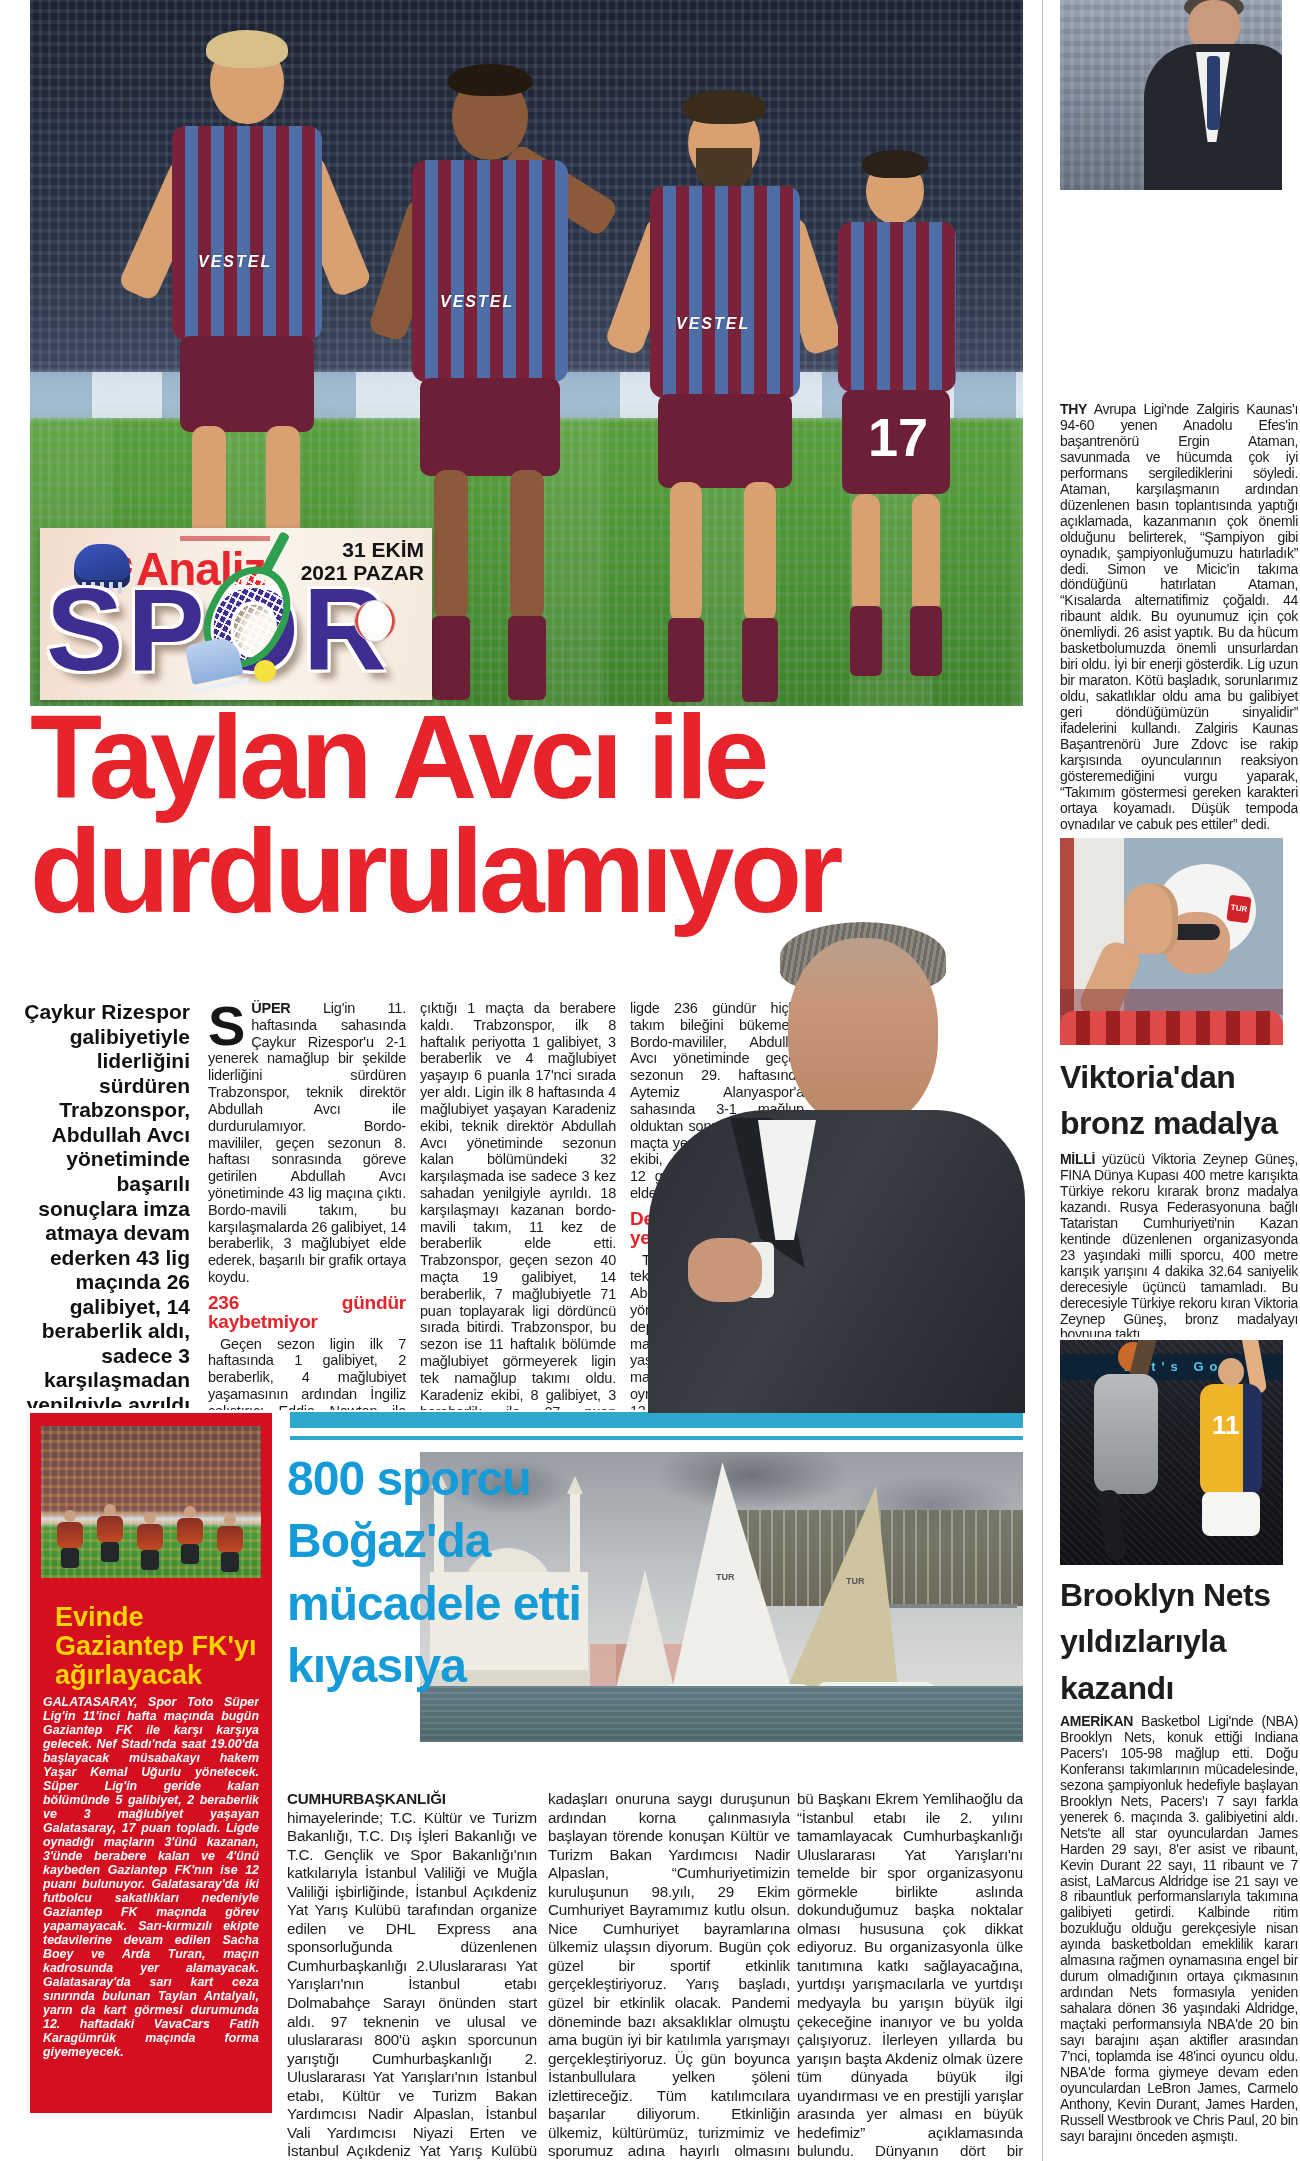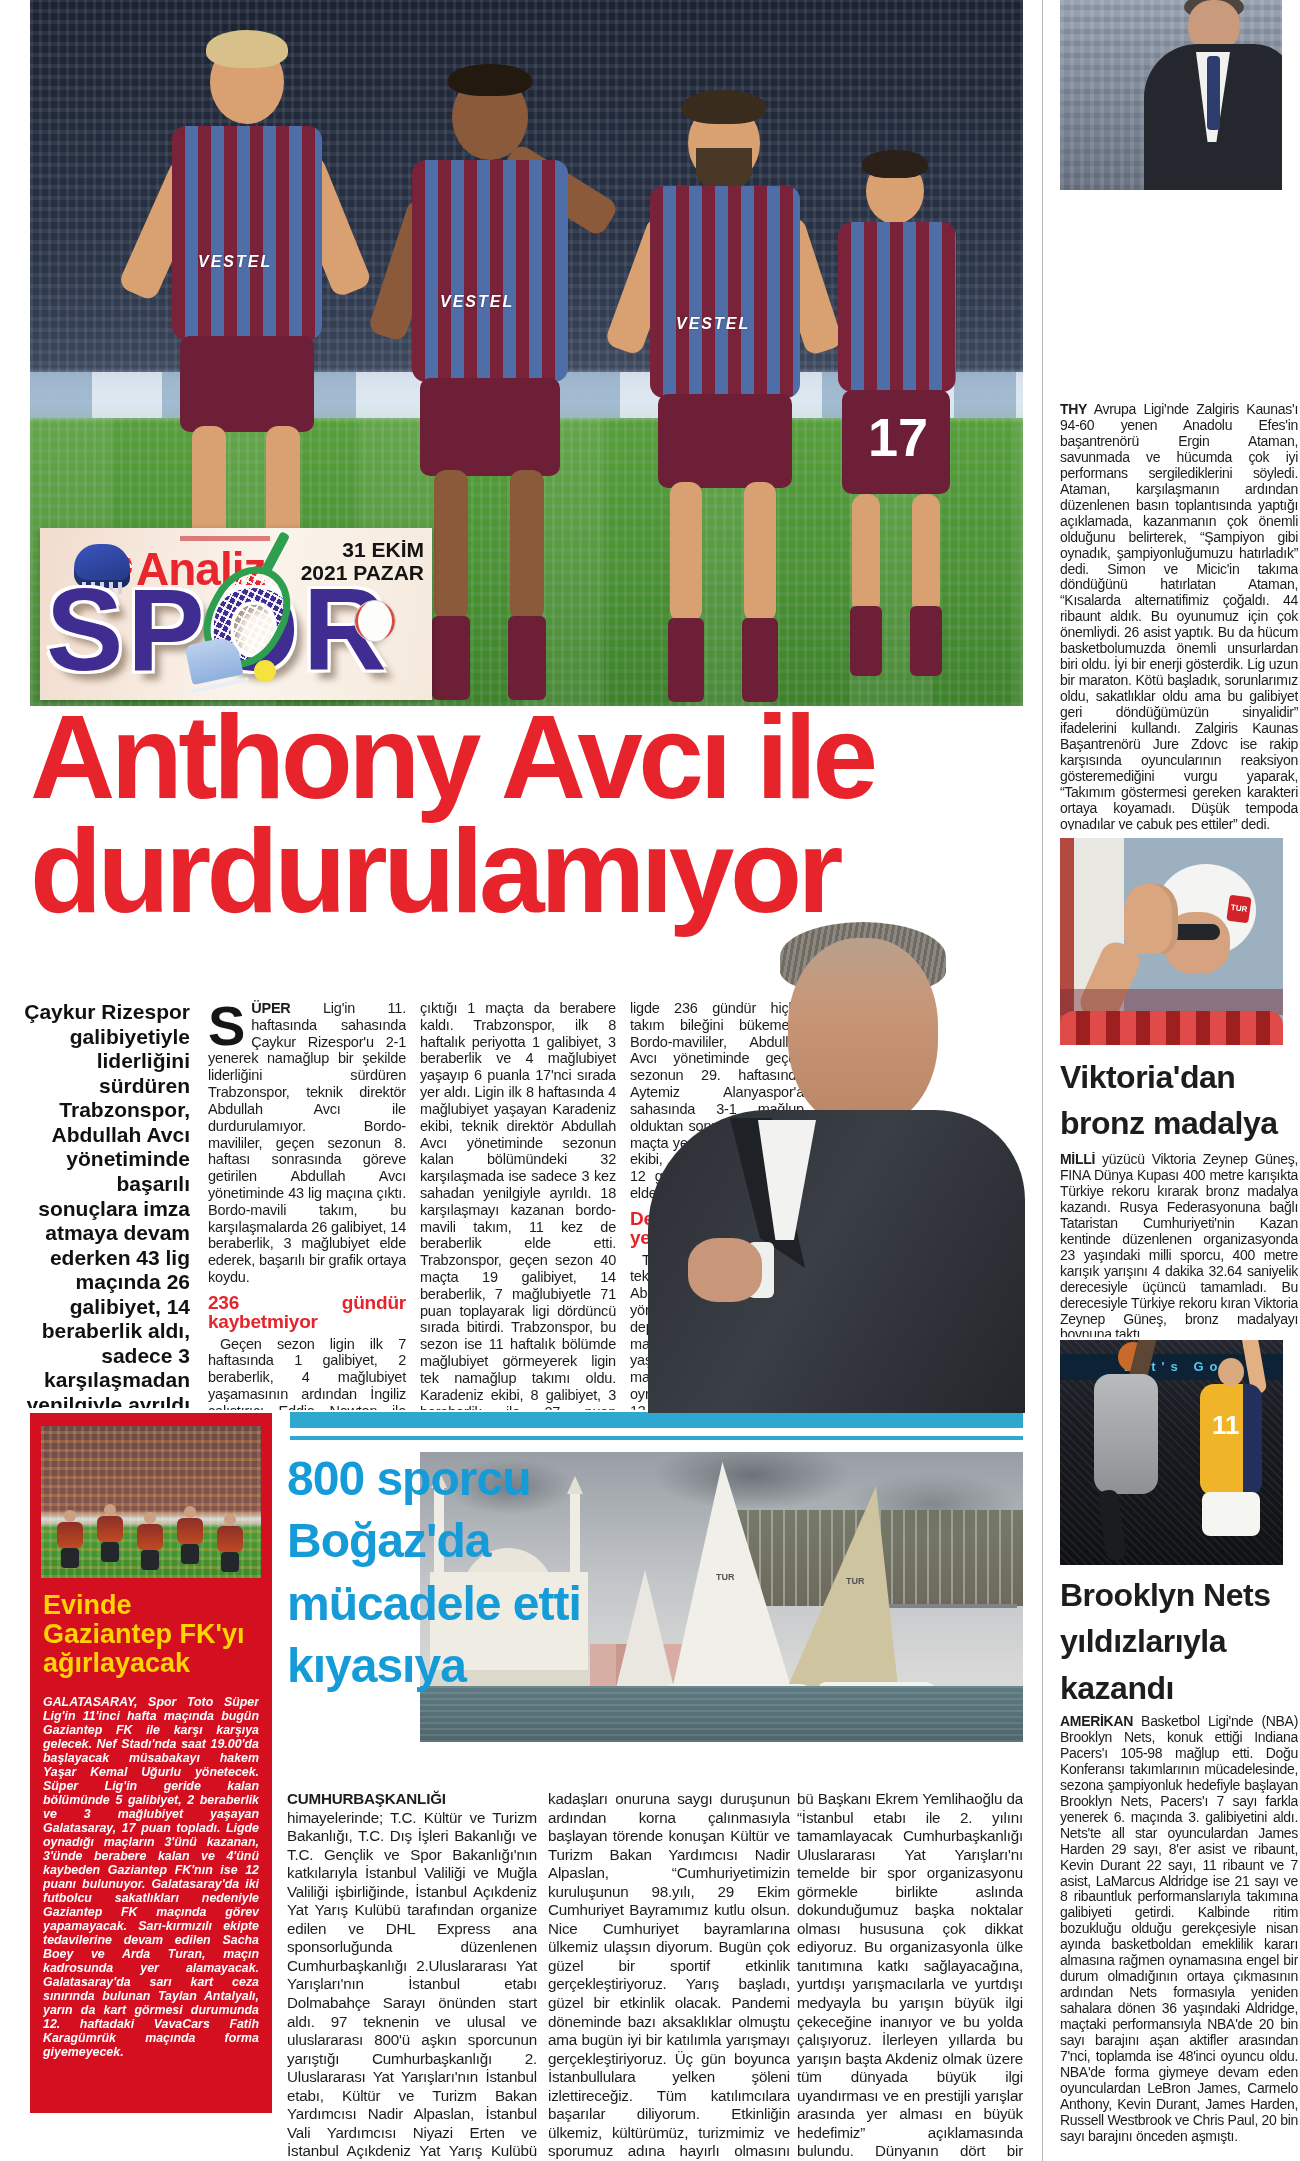--- a/index.html
+++ b/index.html
@@ -107,21 +107,21 @@
   #gbox-photo{left:11px;top:13px;width:220px;height:152px;
       background:
         repeating-linear-gradient(90deg,rgba(255,255,255,.12) 0 3px,transparent 3px 8px),
         repeating-linear-gradient(0deg,rgba(255,170,60,.25) 0 3px,transparent 3px 9px),
         linear-gradient(180deg,#6d4a44 0%,#84544a 55%,#d8d8d2 61%,#bfc4bd 64%,#4c9a39 67%,#3f8a2c 100%);}
   .gs-player{position:absolute;width:26px;height:58px;}
   .gs-player .gh{position:absolute;left:7px;top:0;width:12px;height:12px;border-radius:50%;background:#caa184;}
   .gs-player .gt{position:absolute;left:0;top:12px;width:26px;height:26px;border-radius:6px;
       background:linear-gradient(180deg,#8c2f26,#c04a22);}
   .gs-player .gl{position:absolute;left:4px;top:38px;width:18px;height:20px;background:#23262b;border-radius:4px;}
-  #gbox h2{position:absolute;left:13px;top:178px;margin:0;color:#ffd400;font-weight:800;
+  #gbox h2{position:absolute;left:13px;top:178px;margin:12px;color:#ffd400;font-weight:800;
       font-size:27px;line-height:1.07;}
   #gbox .gbody{position:absolute;left:13px;top:282px;width:216px;height:400px;color:#fff;
       font-weight:700;font-size:12.4px;line-height:1.13;text-align:justify;overflow:hidden;font-style:italic;}
 
   
   #sail-headline{left:287px;top:1448px;width:420px;z-index:4;color:#149bd8;font-weight:800;
       font-size:48px;line-height:1.3;letter-spacing:-1px;}
   #sail-photo{left:420px;top:1452px;width:603px;height:290px;
       background:
         radial-gradient(90px 40px at 15% 12%,#777d83 0%,transparent 70%),
@@ -282,21 +282,21 @@
     </div>
     <div class="mast-icon" id="icon-helmet"></div>
     <div id="spor">SPOR</div>
     <div class="mast-icon" id="icon-racket"></div>
     <div class="mast-icon" id="icon-ball-tennis"></div>
     <div class="mast-icon" id="icon-baseball"></div>
     <div class="mast-icon" id="icon-skates"></div>
   </div>
 
   <div id="main-headline" class="abs">
-    <div>Anthony Avcı ile</div>
+    <div>Taylan Avcı ile</div>
     <div>durdurulamıyor</div>
   </div>
 
   <div id="avci" class="photo">
     <div class="hairtop"></div>
     <div class="head"></div>
     <div class="suit"></div>
     <div class="lapel"></div>
     <div class="shirt"></div>
     <div class="cuff"></div>

